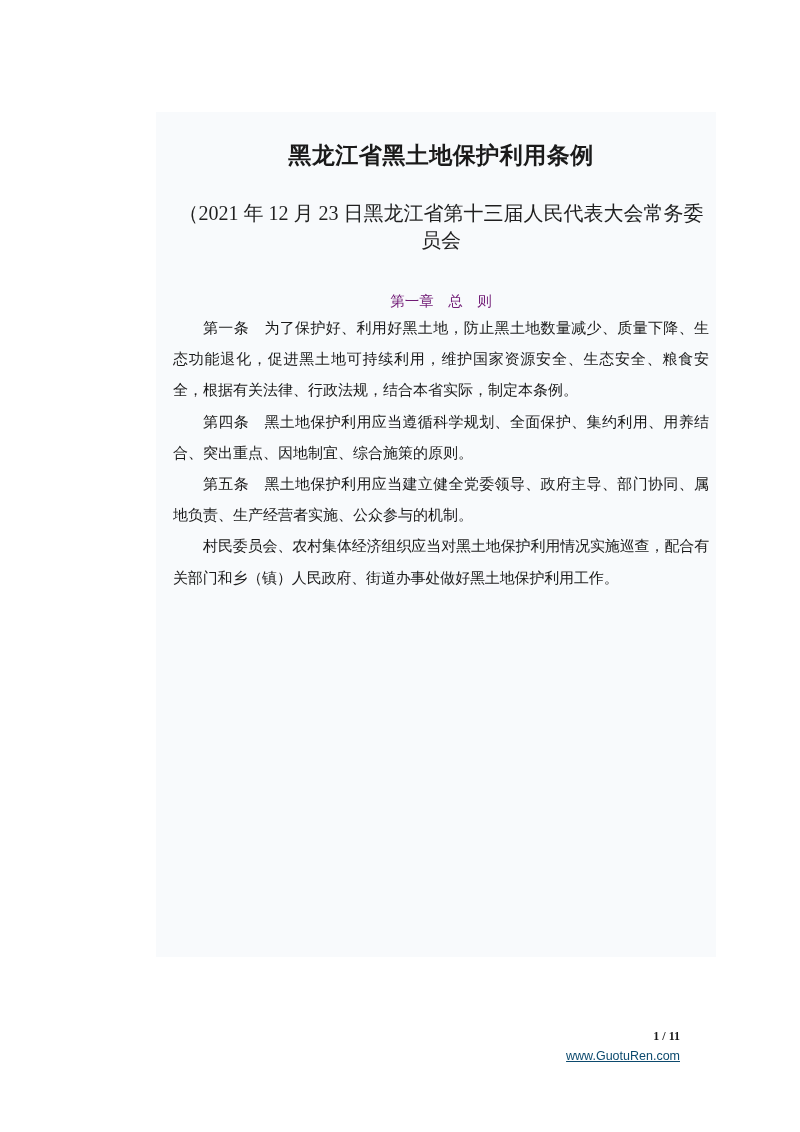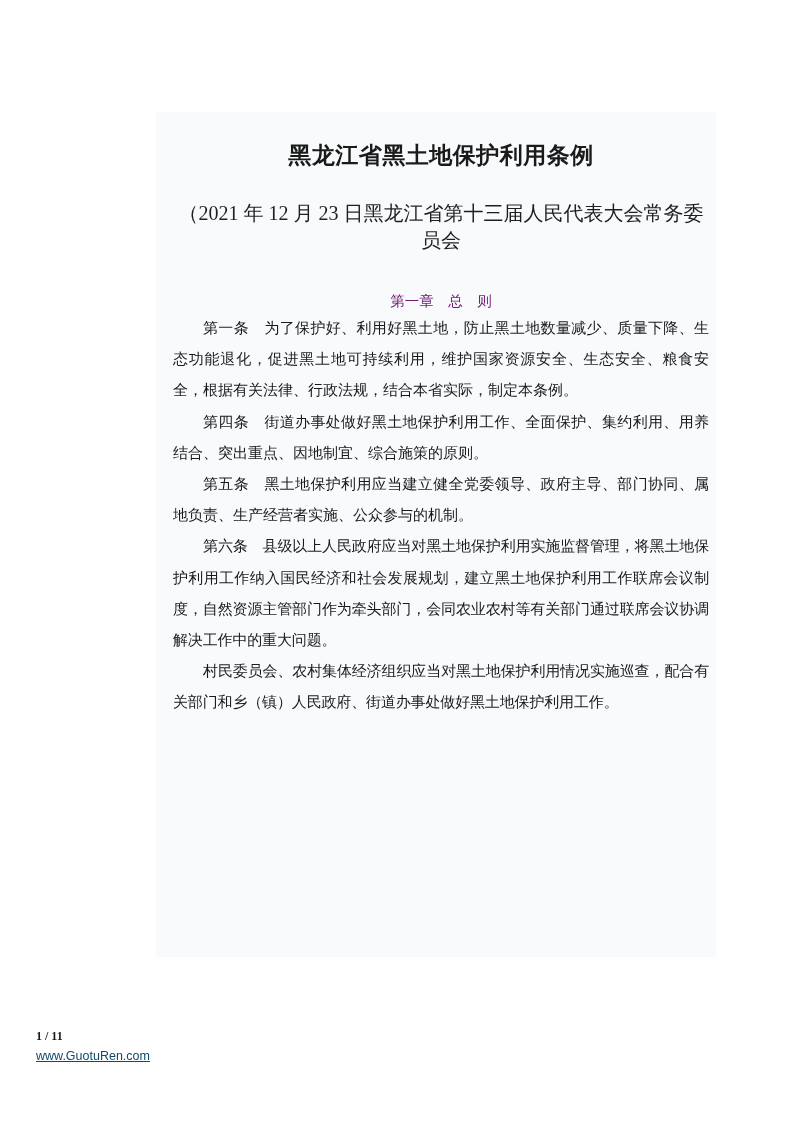--- a/index.html
+++ b/index.html
@@ -88,21 +88,21 @@
 
   
   .para.tight { letter-spacing: -0.15px; }
 
   
   .footer {
     position: absolute;
     left: 0;
     top: 1028px;
     width: 644px;
-    text-align: left;
+    text-align: right;
   }
   .page-number {
     font-family: "Liberation Serif", "DejaVu Serif", serif;
     font-weight: bold;
     font-size: 12px;
     line-height: 16px;
     color: #1a1a1a;
     margin: 0;
   }
   .site-link {
@@ -126,23 +126,22 @@
 
     <h1 class="doc-title">黑龙江省黑土地保护利用条例</h1>
 
     <div class="doc-subtitle">
       <span class="l1">（2021 年 12 月 23 日黑龙江省第十三届人民代表大会常务委员会</span>
     </div>
 
     <div class="chapter-heading">第一章　总　则</div>
 
     <p class="para">第一条　为了保护好、利用好黑土地，防止黑土地数量减少、质量下降、生态功能退化，促进黑土地可持续利用，维护国家资源安全、生态安全、粮食安全，根据有关法律、行政法规，结合本省实际，制定本条例。</p>
-    <p class="para">第四条　街道办事处做好黑土地保护利用工作、全面保护、集约利用、用养结合、突出重点、因地制宜、综合施策的原则。</p>
+    <p class="para">第四条　黑土地保护利用应当遵循科学规划、全面保护、集约利用、用养结合、突出重点、因地制宜、综合施策的原则。</p>
     <p class="para">第五条　黑土地保护利用应当建立健全党委领导、政府主导、部门协同、属地负责、生产经营者实施、公众参与的机制。</p>
-    <p class="para tight">第六条　县级以上人民政府应当对黑土地保护利用实施监督管理，将黑土地保护利用工作纳入国民经济和社会发展规划，建立黑土地保护利用工作联席会议制度，自然资源主管部门作为牵头部门，会同农业农村等有关部门通过联席会议协调解决工作中的重大问题。</p>
     <p class="para tight">村民委员会、农村集体经济组织应当对黑土地保护利用情况实施巡查，配合有关部门和乡（镇）人民政府、街道办事处做好黑土地保护利用工作。</p>
 
   </div>
 
   <div class="footer">
     <div class="page-number">1 / 11</div>
     <a class="site-link" href="#">www.GuotuRen.com</a>
   </div>
 
 </div>

